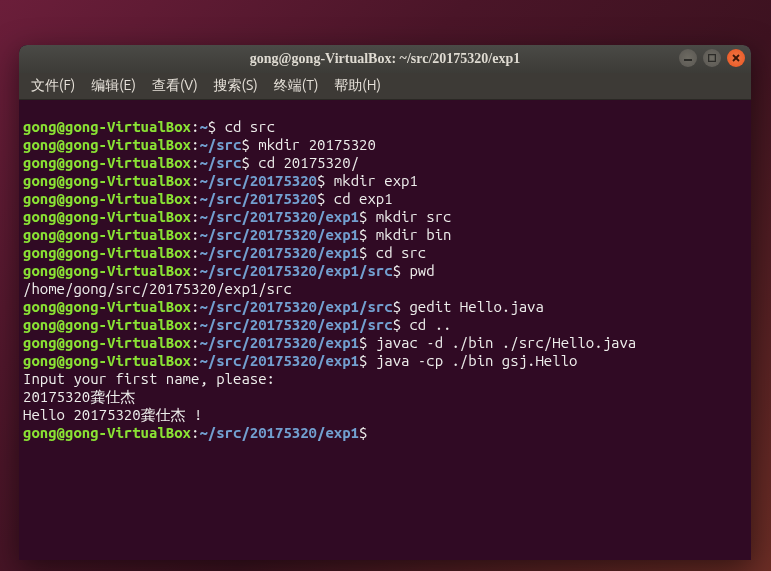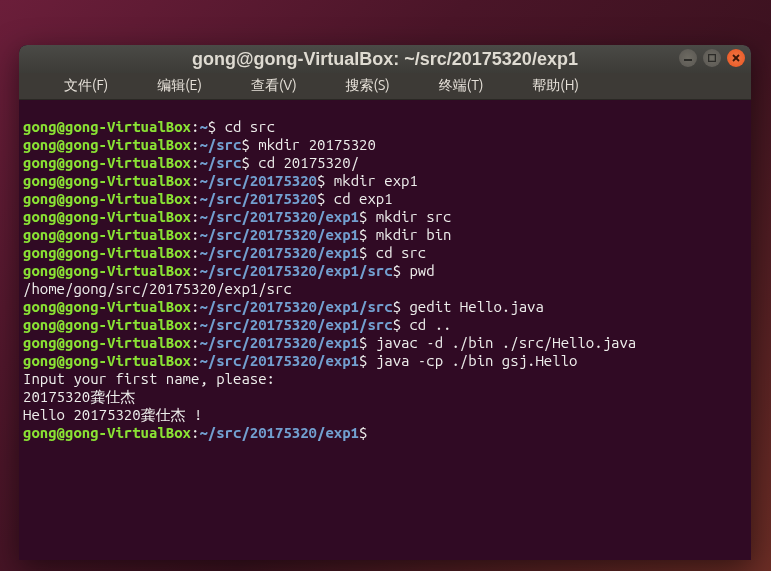--- a/index.html
+++ b/index.html
@@ -21,23 +21,23 @@
     display:flex;
     flex-direction:column;
   }
   .titlebar {
     height:28px;
     background:linear-gradient(#4a4a46,#3c3b37);
     display:flex;
     align-items:center;
     justify-content:center;
     position:relative;
-    font-family:Liberation Sans, sans-serif;
+    font-family:Liberation Serif, serif;
     color:#dfdbd2;
-    font-size:18px;
+    font-size:14px;
     font-weight:bold;
     border-radius:8px 8px 0 0;
   }
   .win-ctrls {
     position:absolute;
     right:6px; top:4px;
     display:flex;
     gap:6px;
   }
   .win-btn {
@@ -56,21 +56,21 @@
     height:27px;
     background:#3d3a36;
     display:flex;
     align-items:center;
     padding:0 4px;
     font-family:"WenQuanYi Micro Hei","Ubuntu",sans-serif;
     color:#e6e1d9;
     font-size:14px;
     border-bottom:1px solid #2a2824;
   }
-  .menu-item { padding:2px 8px; cursor:pointer;margin-left:33px; }
+  .menu-item { padding:2px 8px; cursor:pointer; }
   .term {
     flex:1;
     background:#300a24;
     color:#eeeeec;
     font-size:15px;
     line-height:18px;
     padding:18px 4px;
     white-space:pre;
     font-family:"Ubuntu Mono","DejaVu Sans Mono","WenQuanYi Micro Hei Mono",monospace;
     overflow:hidden;

